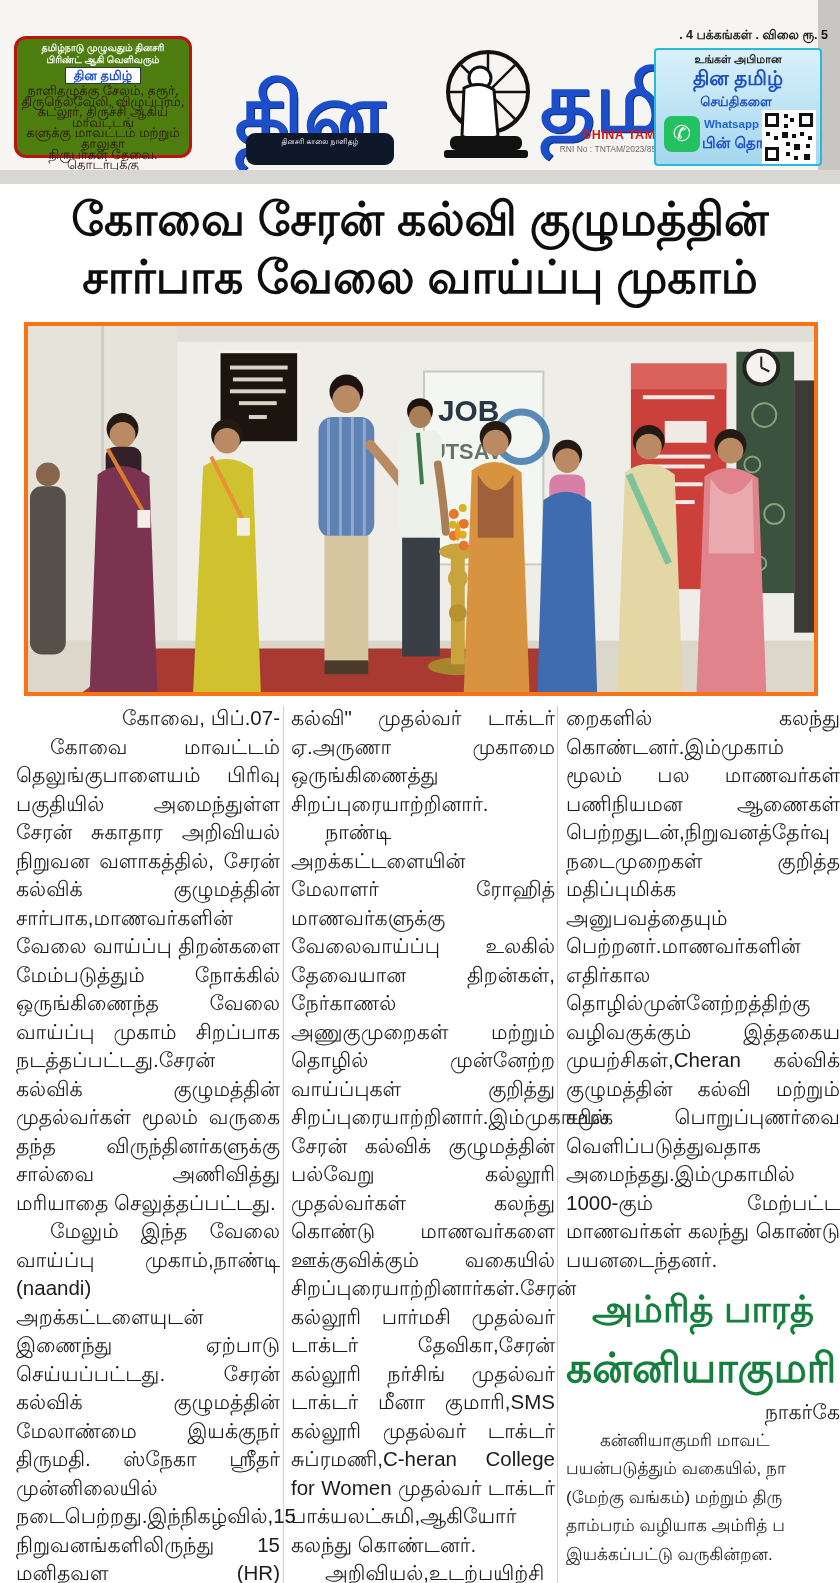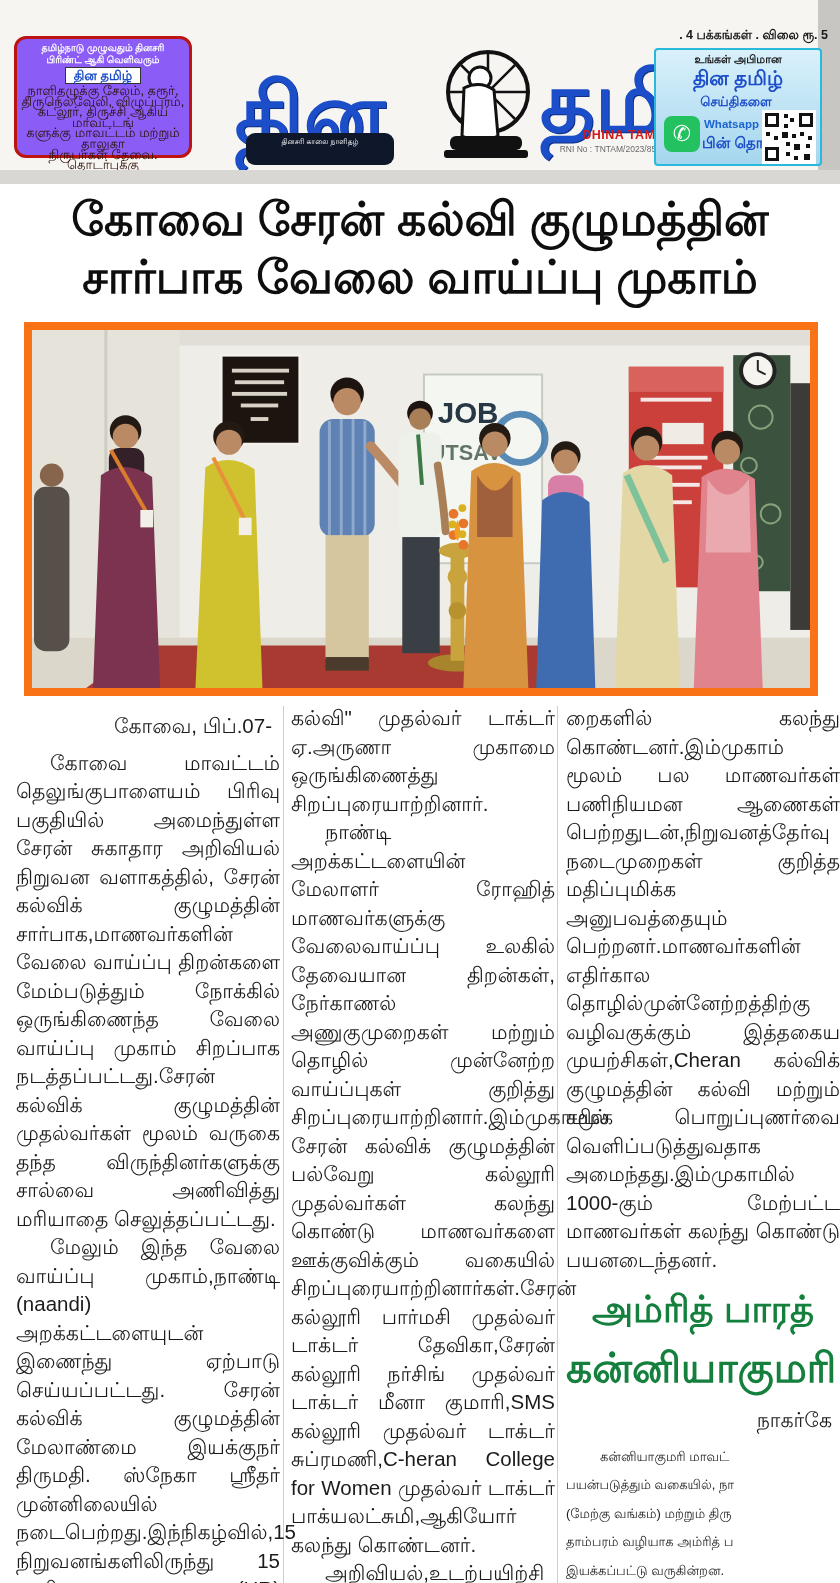--- a/index.html
+++ b/index.html
@@ -2,21 +2,21 @@
 <html><head>
 <meta charset="utf-8">
 <style>
   html,body{margin:0;padding:0;background:#e9e9e7;}
   .page{position:relative;width:840px;height:1583px;background:#fff;overflow:hidden;
         font-family:"Liberation Sans","DejaVu Sans",sans-serif;margin:0 auto;}
   
   .masthead{position:absolute;left:0;top:0;width:840px;height:172px;background:#f6f5f2;}
   .band{position:absolute;left:0;top:170px;width:840px;height:14px;background:#d8d7d3;}
   .edge-strip{position:absolute;left:818px;top:0;width:22px;height:170px;background:#c7c6c2;}
-  .ad-box{position:absolute;left:14px;top:36px;width:178px;height:122px;background:#8b5cf6;
+  .ad-box{position:absolute;left:14px;top:36px;width:178px;height:122px;background:#4d7c0f;
           border:3px solid #bc1410;border-radius:12px;color:#fff;text-align:center;box-sizing:border-box;padding-top:3px;}
   .ad-line1{font-size:9.5px;font-weight:bold;line-height:11.5px;color:#fff;}
   .ad-logo{display:inline-block;background:#fff;border:1px solid #333;color:#1d4ec9;font-weight:bold;
            font-size:13px;line-height:15px;padding:0 8px;margin:2px 0;}
   .ad-line2{font-size:13px;font-weight:normal;line-height:10.6px;color:#2b0f06;}
   .ad-phone{font-size:13.5px;font-weight:bold;color:#fff;letter-spacing:.5px;margin-top:1px;}
   .t-word{position:absolute;font-weight:bold;color:#1d4ec9;font-size:84px;line-height:100px;text-align:center;
           text-shadow:1px 1px 0 #0d2f85;}
   .t-word1{left:192px;top:64px;width:236px;}
   .t-word2{left:540px;top:52px;width:170px;}
@@ -35,36 +35,36 @@
   .promo-line2{position:absolute;left:0;top:44px;width:160px;text-align:center;font-size:13px;font-weight:bold;color:#1d4ec9;}
   .wa-icon{position:absolute;left:8px;top:66px;width:36px;height:36px;border-radius:8px;background:#23c160;
            color:#fff;font-size:22px;line-height:36px;text-align:center;}
   .promo-wa{position:absolute;left:48px;top:68px;font-size:11.5px;font-weight:bold;color:#1d63d1;}
   .promo-line3{position:absolute;left:46px;top:84px;font-size:15px;font-weight:bold;color:#1d4ec9;}
   .qr{position:absolute;right:4px;top:60px;width:54px;height:54px;}
   
   .headline{position:absolute;left:0;top:190px;width:840px;text-align:center;font-weight:bold;color:#0e0e0e;}
   .headline div{font-size:46px;line-height:58px;}
   
-  .photo{position:absolute;left:24px;top:322px;width:794px;height:374px;border:8px solid #f97316;box-sizing:border-box;background:#efede7;}
+  .photo{position:absolute;left:24px;top:322px;width:794px;height:374px;border:4px solid #f97316;box-sizing:border-box;background:#efede7;}
   .photo svg{display:block;width:100%;height:100%;}
   
   .col{position:absolute;top:704px;color:#1b1b1b;}
   .col1{left:16px;width:264px;}
   .col2{left:291px;width:264px;}
   .col3{left:566px;width:274px;}
   .vrule{position:absolute;top:706px;width:1px;height:877px;background:#cfcecb;}
   .vr1{left:283px;} .vr2{left:557px;}
-  .dateline{font-size:20.5px;line-height:28.5px;text-align:right;margin:8px;}
+  .dateline{font-size:20.5px;line-height:28.5px;text-align:right;margin:0;}
   .para{font-size:20.5px;line-height:28.5px;text-align:justify;text-indent:34px;margin:0;}
   .para.cont{text-indent:0;}
   .subhead{margin-top:8px;font-weight:bold;color:#15803d;}
   .subhead .sh1{font-size:37px;line-height:56px;text-align:center;}
   .subhead .sh2{font-size:41px;line-height:60px;white-space:nowrap;}
-  .cut-lines div{font-size:13px;line-height:28.5px;white-space:nowrap;overflow:hidden;}
+  .cut-lines div{font-size:17px;line-height:28.5px;white-space:nowrap;overflow:hidden;}
   .cut-lines div:first-child{text-indent:34px;}
 </style>
 </head>
 <body>
 
 <div class="page">
 
   <div class="masthead">
     <div class="edge-strip"></div>
 

